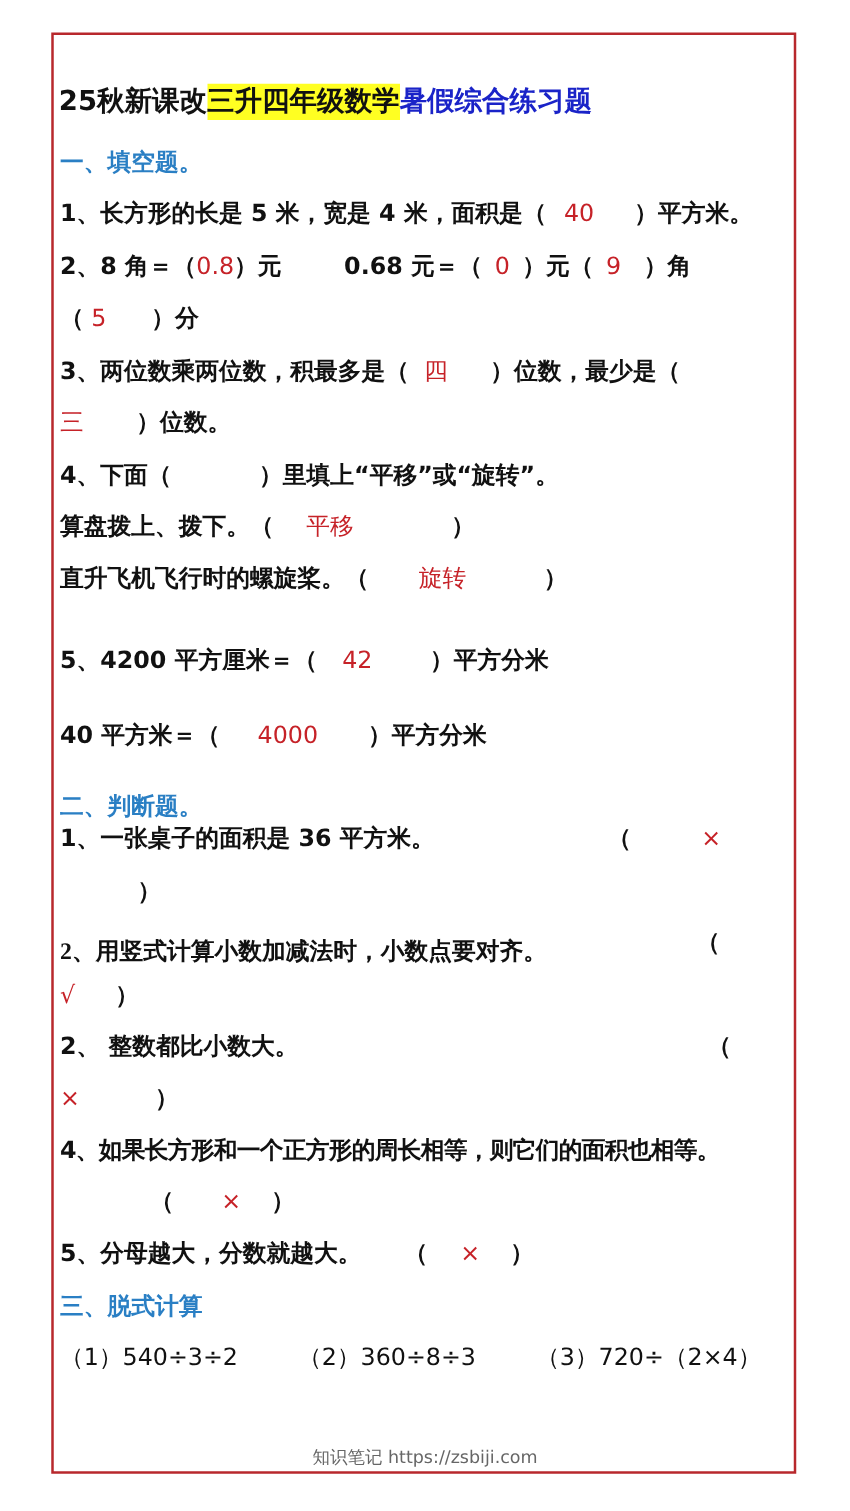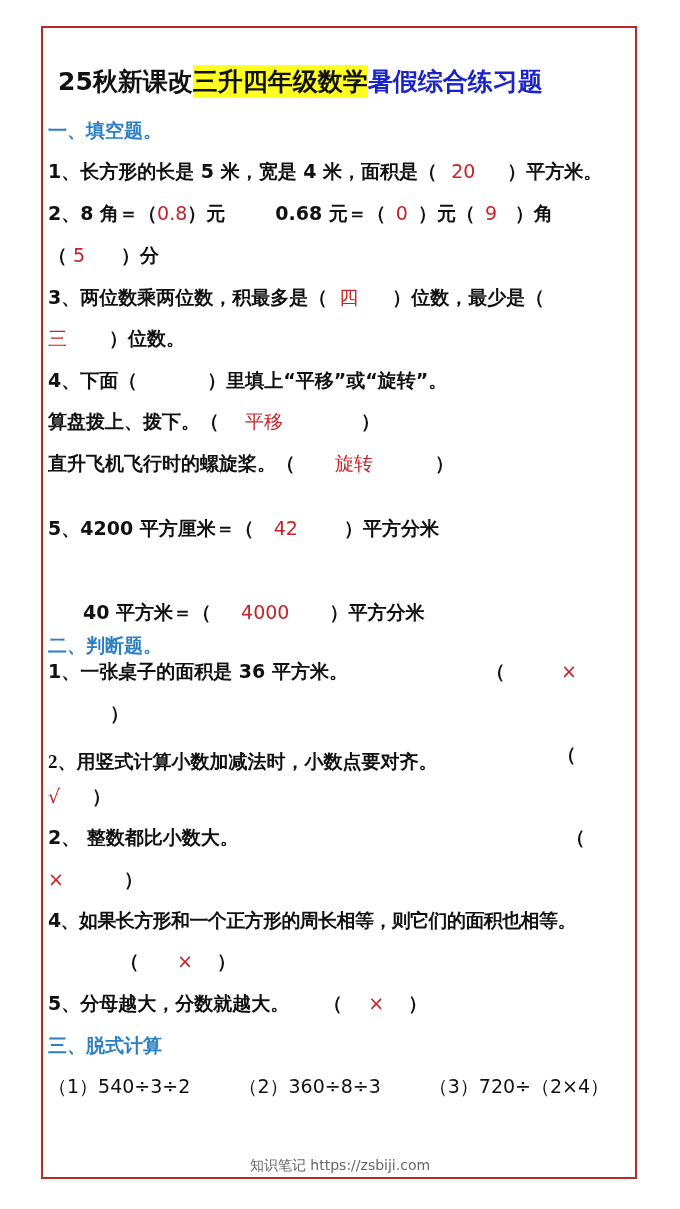--- a/index.html
+++ b/index.html
@@ -2,42 +2,42 @@
 <html><head>
   <meta charset="utf-8">
   <style>
     html, body { margin: 0; padding: 0; background: #ffffff; }
     body { width: 680px; height: 1209px; position: relative; overflow: hidden;
            font-family: "DejaVu Sans", "Liberation Sans", sans-serif; color: #111; }
     .frame { position: absolute; left: 41px; top: 26px; width: 596px; height: 1153px;
              border: 2px solid #b8282c; box-sizing: border-box; }
     .line { position: absolute; left: 48px; white-space: nowrap; font-size: 19px; font-weight: bold;
             line-height: 26px; letter-spacing: 0px; }
-    .title { top: 66px; font-size: 25px; line-height: 32px; left: 58px; }
+    .title { top: 66px; font-size: 22px; line-height: 32px; left: 47px; }
     .title .hl { background: #ffff22; color: #111; padding: 2px 0; }
     .title .blue { color: #1a23c8; }
     .section { color: #2a7fc4; }
     .ans { color: #c62228; font-weight: normal; }
     .gap { display: inline-block; }
     .footer { position: absolute; top: 1157px; left: 0; width: 680px; text-align: center;
               font-size: 14px; color: #666; font-family: "DejaVu Sans", sans-serif; }
   </style>
 </head>
 <body>
 
 <div class="frame"></div>
 
 <div class="line title">
   <span>25秋新课改</span><span class="hl">三升四年级数学</span><span class="blue">暑假综合练习题</span>
 </div>
 
 <div class="line section" style="top:117px;">一、填空题。</div>
 
 <div class="line" style="top:158px;">
-  <span>1、长方形的长是 5 米，宽是 4 米，面积是（</span><span class="gap" style="width:14px"></span><span class="ans">20</span><span class="gap" style="width:32px"></span><span>）平方米。</span>
+  <span>1、长方形的长是 5 米，宽是 4 米，面积是（</span><span class="gap" style="width:14px"></span><span class="ans">40</span><span class="gap" style="width:32px"></span><span>）平方米。</span>
 </div>
 
 <div class="line" style="top:200px;">
   <span>2、8 角＝（</span><span class="ans">0.8</span><span>）元</span><span class="gap" style="width:50px"></span><span>0.68 元＝（</span><span class="gap" style="width:10px"></span><span class="ans">0</span><span class="gap" style="width:10px"></span><span>）元（</span><span class="gap" style="width:10px"></span><span class="ans">9</span><span class="gap" style="width:18px"></span><span>）角</span>
 </div>
 <div class="line" style="top:242px;">
   <span>（</span><span class="gap" style="width:6px"></span><span class="ans">5</span><span class="gap" style="width:36px"></span><span>）分</span>
 </div>
 
 <div class="line" style="top:284px;">
@@ -53,21 +53,21 @@
 <div class="line" style="top:408px;">
   <span>算盘拨上、拨下。（</span><span class="gap" style="width:26px"></span><span class="ans">平移</span><span class="gap" style="width:78px"></span><span>）</span>
 </div>
 <div class="line" style="top:450px;">
   <span>直升飞机飞行时的螺旋桨。（</span><span class="gap" style="width:40px"></span><span class="ans">旋转</span><span class="gap" style="width:62px"></span><span>）</span>
 </div>
 
 <div class="line" style="top:515px;">
   <span>5、4200 平方厘米＝（</span><span class="gap" style="width:20px"></span><span class="ans">42</span><span class="gap" style="width:46px"></span><span>）平方分米</span>
 </div>
-<div class="line" style="top:599px;margin-left:35px;">
+<div class="line" style="top:575px;">
   <span>40 平方米＝（</span><span class="gap" style="width:30px"></span><span class="ans">4000</span><span class="gap" style="width:40px"></span><span>）平方分米</span>
 </div>
 
 <div class="line section" style="top:632px;text-align:center;">二、判断题。</div>
 
 <div class="line" style="top:658px;">
   <span>1、一张桌子的面积是 36 平方米。</span>
 </div>
 <div class="line" style="top:658px; left:486px;">
   <span>（</span><span class="gap" style="width:56px"></span><span class="ans">×</span>

